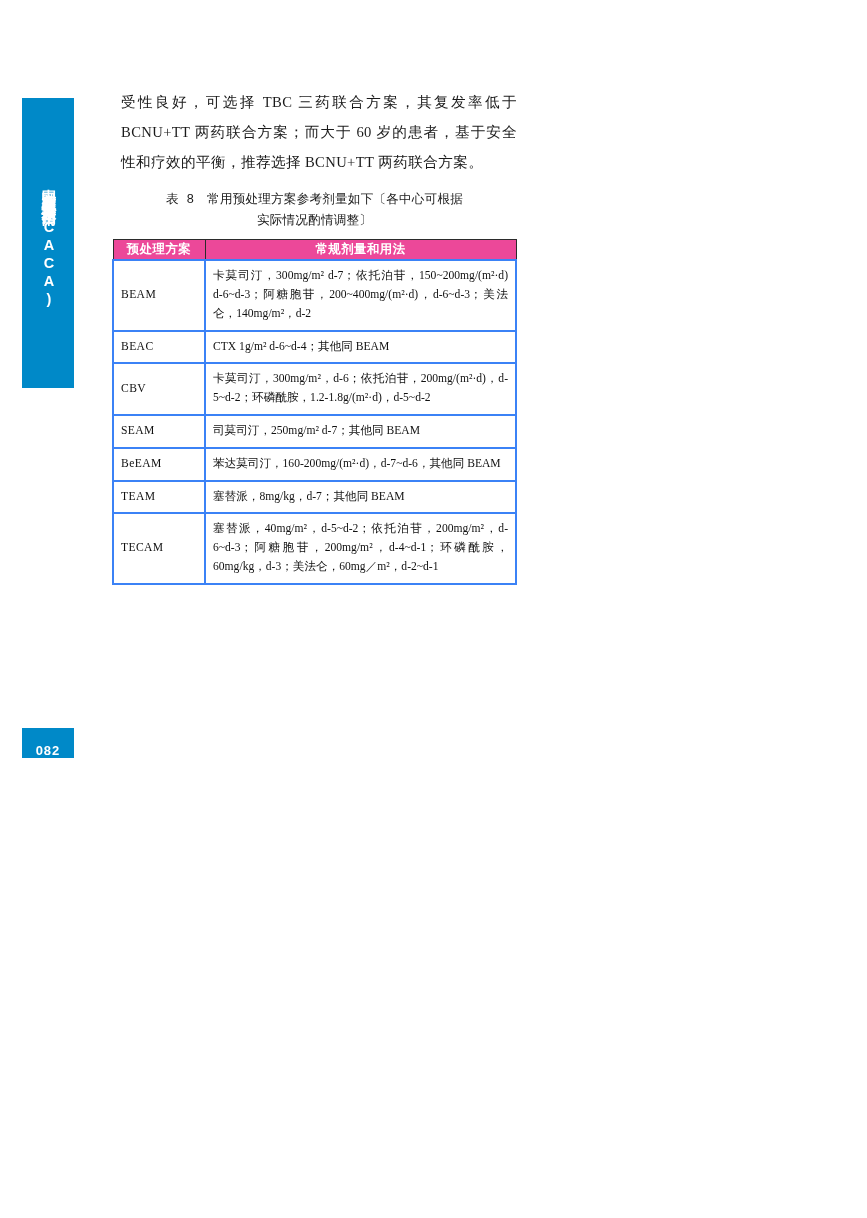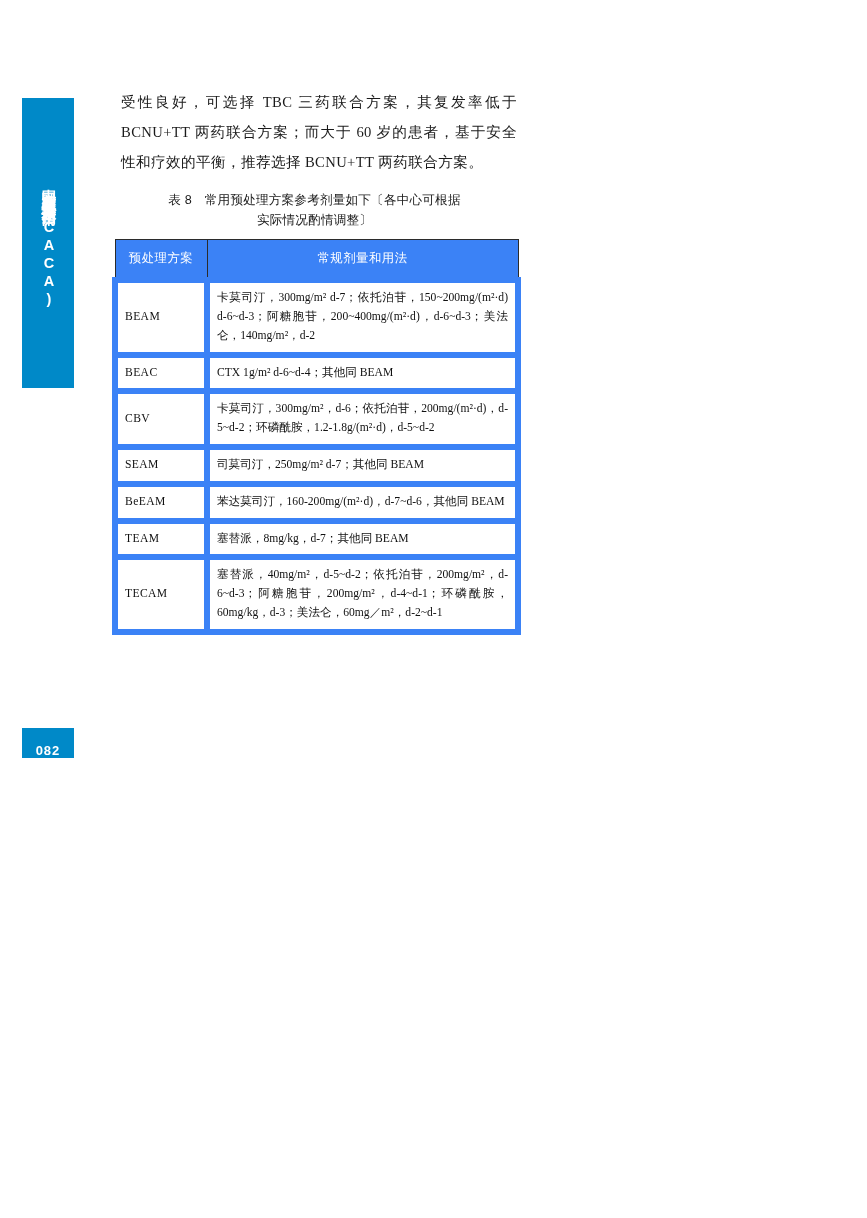--- a/index.html
+++ b/index.html
@@ -79,45 +79,46 @@
     margin-top: 12px;
     text-align: center;
     font-size: 12.6px;
     color: #1a1a1a;
     line-height: 1.65;
     font-family: "Liberation Sans", sans-serif;
     letter-spacing: 0.2px;
   }
   .table-caption .cap-line1 {
     display: block;
+    font-family: Liberation Mono, monospace;
   }
   .table-caption .cap-line2 {
     display: block;
   }
 
   
   table.dose-table {
     margin-top: 8px;
     border-collapse: collapse;
     width: 403px;
     table-layout: fixed;
   }
   table.dose-table th {
-    background: #3b82f6;
+    background: #ec4899;
     color: #ffffff;
     font-family: "Liberation Sans", sans-serif;
-    font-weight: normal;
+    font-weight: bold;
     font-size: 12.4px;
-    padding: 10px 4px;
+    padding: 1px 4px;
     text-align: center;
     border: 1px solid #2b2b2b;
     letter-spacing: 0.5px;
   }
   table.dose-table td {
-    border: 6px solid #3b82f6;
+    border: 2px solid #3b82f6;
     font-size: 11.6px;
     color: #111111;
     padding: 6px 7px;
     line-height: 1.62;
     vertical-align: middle;
     word-break: break-word;
   }
   td.regimen {
     text-align: left;
     padding-left: 10px;

